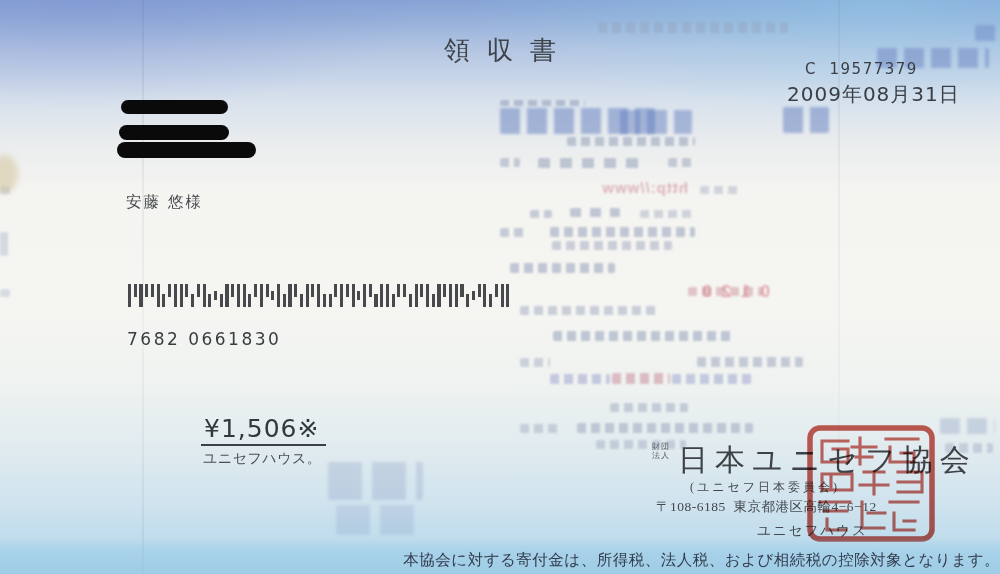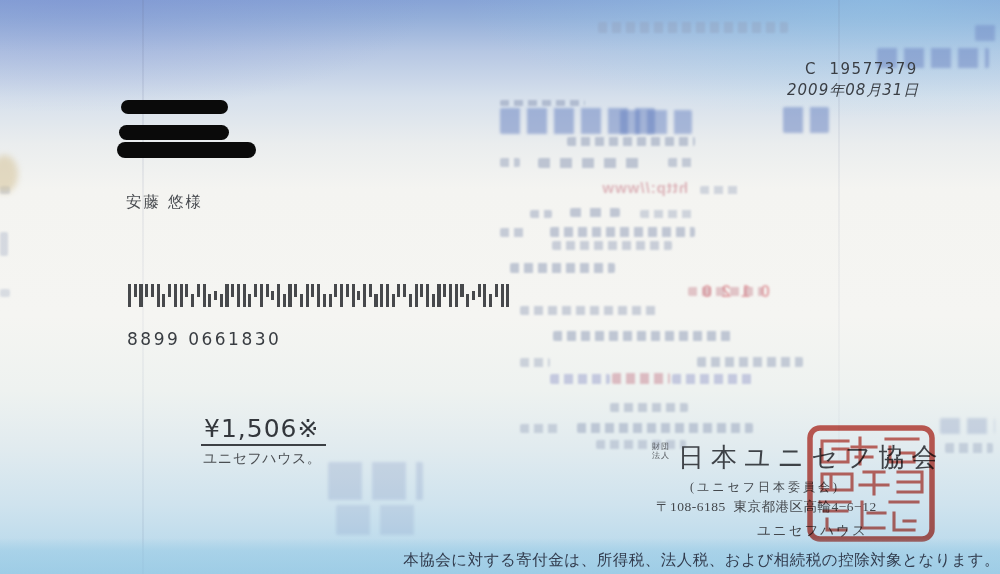--- a/index.html
+++ b/index.html
@@ -16,30 +16,30 @@
   }
   .abs{position:absolute;}
   .noselect{user-select:none;}
   
   .printed{font-family:"Liberation Serif","DejaVu Serif",serif;}
   .matrix{font-family:"DejaVu Sans","Liberation Sans",sans-serif;}
 
   .title{left:0;right:0;top:33px;text-align:center;font-size:26px;letter-spacing:17px;
          text-indent:17px;color:#3f444a;font-weight:500;}
   .receipt-no{left:805px;top:60px;font-size:15px;letter-spacing:1.5px;color:#3a3e44;white-space:pre;}
-  .date{left:787px;top:81px;font-size:15px;letter-spacing:1px;color:#3a3e44;font-style:italic;}
+  .date{left:787px;top:81px;font-size:20px;letter-spacing:1px;color:#3a3e44;}
   .recipient{left:126px;top:192px;font-size:15.5px;letter-spacing:2px;color:#46494e;}
   .account{left:127px;top:329px;font-size:17px;letter-spacing:2.5px;color:#393d42;}
 
   .amount{left:201px;top:414px;font-size:25px;letter-spacing:1px;color:#33373c;font-weight:500;
           border-bottom:2px solid #3c4045;padding:0 7px 1px 3px;}
   .statement{left:203px;top:450px;font-size:14px;line-height:17.5px;color:#4a4e52;letter-spacing:.5px;}
 
   .issuer-prefix{left:652px;top:443px;font-size:8px;line-height:8.5px;color:#55595e;letter-spacing:1px;}
-  .issuer-name{left:678px;top:440px;font-size:26px;letter-spacing:7px;color:#3e4247;font-weight:500;}
+  .issuer-name{left:678px;top:440px;font-size:30px;letter-spacing:7px;color:#3e4247;font-weight:500;}
   .issuer-sub{left:690px;top:479px;font-size:12px;letter-spacing:3px;color:#44484d;}
   .issuer-address{left:656px;top:498px;font-size:13.5px;letter-spacing:.5px;color:#44484d;white-space:pre;}
   .issuer-building{left:757px;top:522px;font-size:13.5px;letter-spacing:2px;color:#44484d;}
 
   .footer-band{left:0;top:538px;width:1000px;height:36px;
     background:linear-gradient(180deg, rgba(150,202,229,0) 0%, rgba(150,202,229,.5) 35%, rgba(146,199,228,.65) 100%);}
   .footer-note{left:0;right:0;top:550px;text-align:right;font-size:15.5px;letter-spacing:.5px;color:#323c4e;}
 
   .redaction{position:absolute;background:#0a0a0a;border-radius:8px;}
 
@@ -105,20 +105,21 @@
       <div class="bleed row" style="left: 945px; top: 443px; width: 48px; opacity: 0.35; height: 10px; background: repeating-linear-gradient(90deg, rgb(141, 154, 182) 0px, rgb(141, 154, 182) 9px, transparent 9px, transparent 14px);"></div>
       <div class="bleed rect" style="left: 0px; top: 186px; width: 10px; opacity: 0.4; height: 8px; background: rgb(154, 166, 191);"></div>
       <div class="bleed rect" style="left: 0px; top: 232px; width: 8px; opacity: 0.35; height: 24px; background: rgb(154, 166, 191);"></div>
       <div class="bleed rect" style="left: 0px; top: 289px; width: 10px; opacity: 0.35; height: 8px; background: rgb(163, 174, 196);"></div>
     </div>
 
   <div id="fold-left" class="fold"></div>
   <div id="fold-right" class="fold"></div>
   <div class="abs stain"></div>
 
+  <div class="abs title printed">領収書</div>
   <div class="abs receipt-no matrix">C  19577379</div>
   <div class="abs date matrix">2009年08月31日</div>
 
   <div id="redactions" class="abs" style="left:0;top:0;width:1000px;height:574px;">
       <div class="redaction" style="left: 121px; top: 100px; width: 107px; height: 14px;"></div>
       <div class="redaction" style="left: 119px; top: 125px; width: 110px; height: 15px;"></div>
       <div class="redaction" style="left: 117px; top: 142px; width: 139px; height: 16px;"></div>
     </div>
 
   <div class="abs recipient matrix">安藤 悠様</div>
@@ -185,21 +186,21 @@
       <span class="bar" style="left: 332.42px; top: 0px; height: 13px;"></span>
       <span class="bar" style="left: 338.15px; top: 10px; height: 13px;"></span>
       <span class="bar" style="left: 343.88px; top: 7px; height: 9px;"></span>
       <span class="bar" style="left: 349.61px; top: 0px; height: 13px;"></span>
       <span class="bar" style="left: 355.34px; top: 0px; height: 23px;"></span>
       <span class="bar" style="left: 361.07px; top: 10px; height: 13px;"></span>
       <span class="bar" style="left: 366.81px; top: 0px; height: 13px;"></span>
       <span class="bar" style="left: 372.54px; top: 0px; height: 23px;"></span>
       <span class="bar" style="left: 378.27px; top: 0px; height: 23px;"></span>
     </div>
-  <div class="abs account matrix">8899 0661830</div>
+  <div class="abs account matrix">7682 0661830</div>
 
   <div class="abs amount matrix">¥1,506※</div>
   <div class="abs statement printed">
     <div>ユニセフハウス。</div>
   </div>
 
   <div class="abs issuer-prefix printed">
     <div>財団</div>
     <div>法人</div>
   </div>

